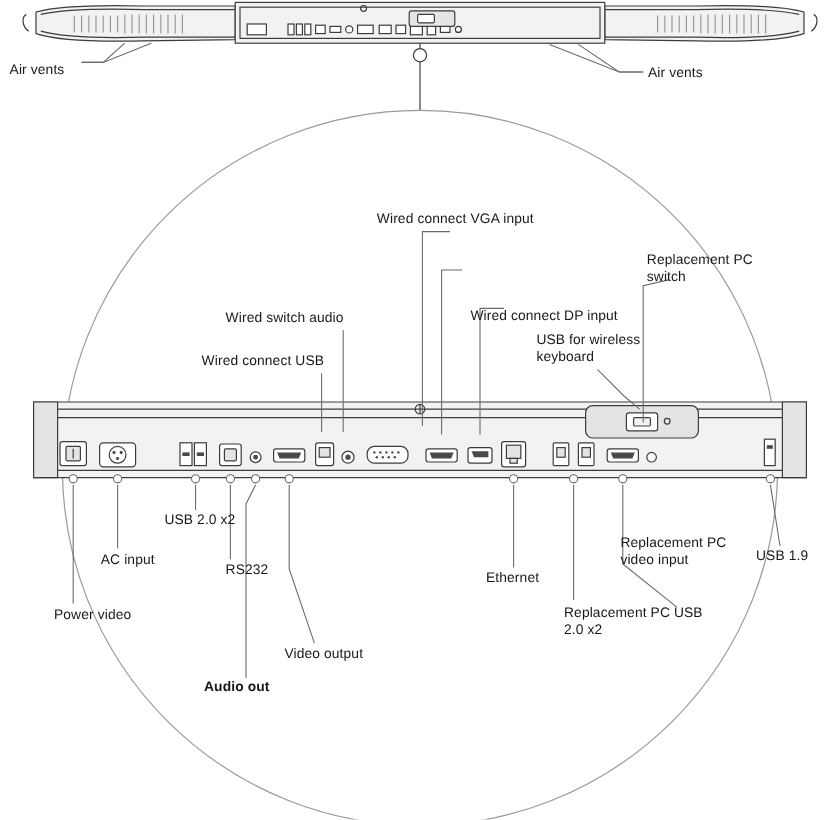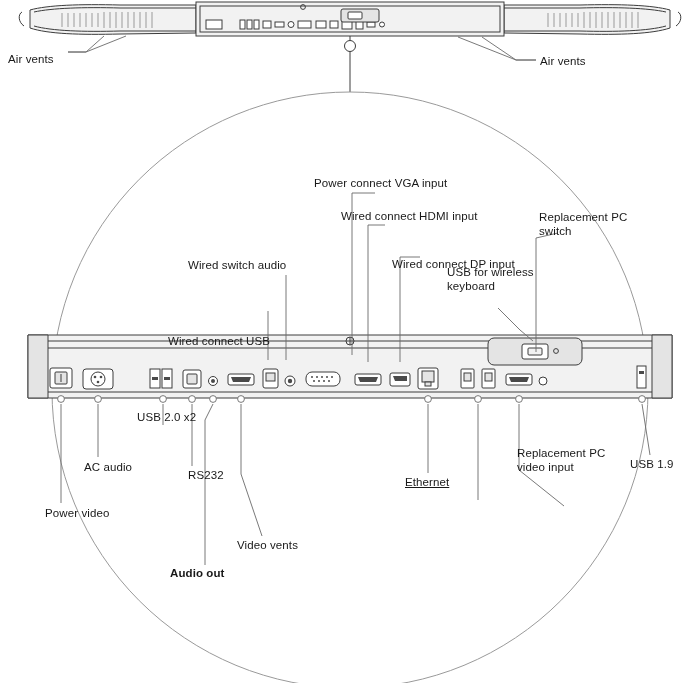--- a/index.html
+++ b/index.html
@@ -263,49 +263,50 @@
       <circle cx="478" cy="399" r="3.4"></circle>
       <circle cx="519" cy="399" r="3.4"></circle>
       <circle cx="642" cy="399" r="3.4"></circle>
     </g>
   </svg>
 
   <div class="lbl" style="left:8px; top:52px;">Air vents</div>
 
   <div class="lbl" style="left:540px; top:54px;">Air vents</div>
 
-  <div class="lbl" style="left:314px; top:176px;">Power connect VGA input</div>
-
-  <div class="lbl" style="left:341px; top:209px;">Wired connect HDMI input</div>
+  <div class="lbl" style="left:314px; top:176px;">Wired connect VGA input</div>
+
 
   <div class="lbl" style="left:392px; top:241px;margin-top:16px;">Wired connect DP input</div>
 
   <div class="lbl two" style="left:539px; top:210px;">Replacement PC
 switch</div>
 
-  <div class="lbl two" style="left:447px; top:265px;">USB for wireless
+  <div class="lbl two" style="left:447px; top:277px;">USB for wireless
 keyboard</div>
 
   <div class="lbl" style="left:188px; top:258px;">Wired switch audio</div>
 
-  <div class="lbl" style="left:168px; top:294px;margin-top:40px;">Wired connect USB</div>
-
-  <div class="lbl" style="left:137px; top:410px;">USB 2.0 x2</div>
-
-  <div class="lbl" style="left:84px; top:460px;">AC audio</div>
+  <div class="lbl" style="left:168px; top:294px;">Wired connect USB</div>
+
+  <div class="lbl" style="left:137px; top:427px;">USB 2.0 x2</div>
+
+  <div class="lbl" style="left:84px; top:460px;">AC input</div>
 
   <div class="lbl" style="left:188px; top:468px;">RS232</div>
 
   <div class="lbl" style="left:45px; top:506px;">Power video</div>
 
   <div class="lbl" style="left:170px; top:566px;font-weight:bold;">Audio out</div>
 
-  <div class="lbl" style="left:237px; top:538px;">Video vents</div>
-
-  <div class="lbl" style="left:405px; top:475px;text-decoration:underline;">Ethernet</div>
-
+  <div class="lbl" style="left:237px; top:538px;">Video output</div>
+
+  <div class="lbl" style="left:405px; top:475px;">Ethernet</div>
+
+  <div class="lbl two" style="left:470px; top:504px;">Replacement PC USB
+2.0 x2</div>
 
   <div class="lbl two" style="left:517px; top:446px;">Replacement PC
 video input</div>
 
   <div class="lbl" style="left:630px; top:457px;">USB 1.9</div>
 
 </div>
 
 </body></html>

